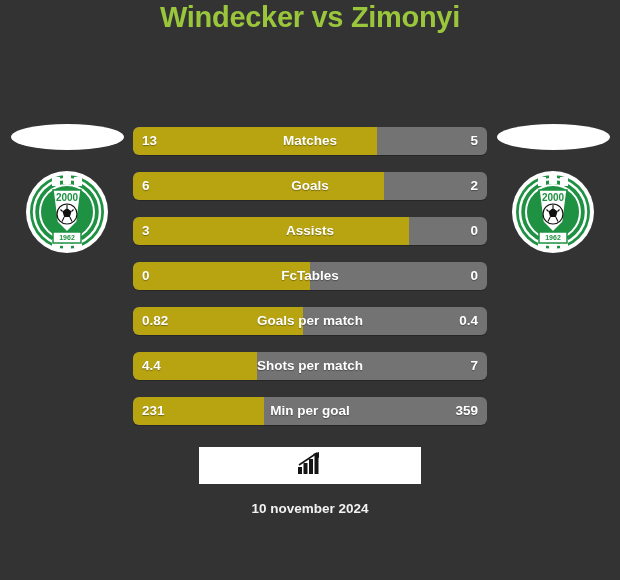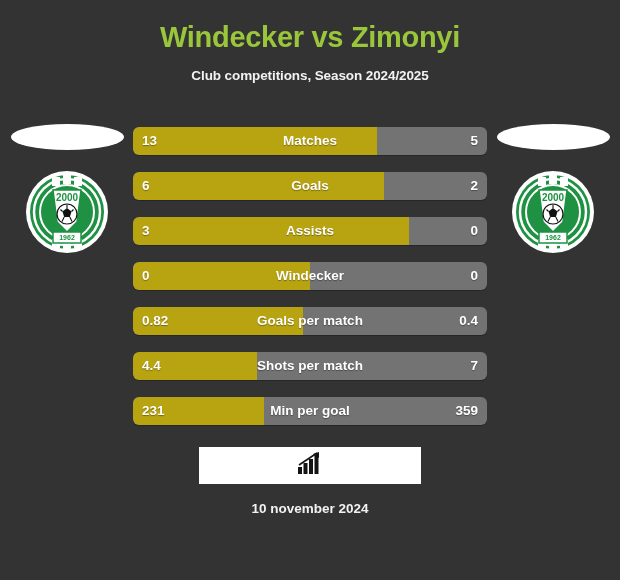--- a/index.html
+++ b/index.html
@@ -20,21 +20,21 @@
     position: relative;
   }
 
   
   .title {
     text-align: center;
     color: #9ac63b;
     font-size: 29px;
     font-weight: bold;
     letter-spacing: -0.3px;
-    padding-top: 20px;
+    padding-top: 0;
     line-height: 34px;
     font-stretch: condensed;
   }
   .subtitle {
     text-align: center;
     color: #f2f2f2;
     font-size: 13.5px;
     font-weight: bold;
     margin-top: 14px;
     letter-spacing: -0.1px;
@@ -141,21 +141,20 @@
     font-size: 13.5px;
     font-weight: bold;
   }
 </style>
 </head>
 <body>
 
 <div class="page">
 
   <div class="title">Windecker vs Zimonyi</div>
-  <div class="subtitle">Club competitions, Season 2024/2025</div>
 
   <div class="side left">
     <div class="flag"></div>
     <div class="crest">
       <svg width="84" height="84" viewBox="0 0 84 84" aria-hidden="true">
         <circle cx="42" cy="42" r="41" fill="#ffffff"></circle>
         <circle cx="42" cy="42" r="37" fill="#1e9142"></circle>
         <circle cx="42" cy="42" r="33" fill="none" stroke="#ffffff" stroke-width="2.5"></circle>
         <circle cx="42" cy="42" r="27" fill="none" stroke="#ffffff" stroke-width="2"></circle>
         <rect x="27" y="7" width="8" height="9" fill="#ffffff"></rect>
@@ -219,21 +218,21 @@
     <div class="bar-row">
       <div class="bar-fill" style="width: 78%;"></div>
       <span class="home-val">3</span>
       <span class="stat-label">Assists</span>
       <span class="away-val">0</span>
     </div>
 
     <div class="bar-row">
       <div class="bar-fill" style="width: 50%;"></div>
       <span class="home-val">0</span>
-      <span class="stat-label">Windecker</span>
+      <span class="stat-label">FcTables</span>
       <span class="away-val">0</span>
     </div>
 
     <div class="bar-row">
       <div class="bar-fill" style="width: 48%;"></div>
       <span class="home-val">0.82</span>
       <span class="stat-label">Goals per match</span>
       <span class="away-val">0.4</span>
     </div>
 

